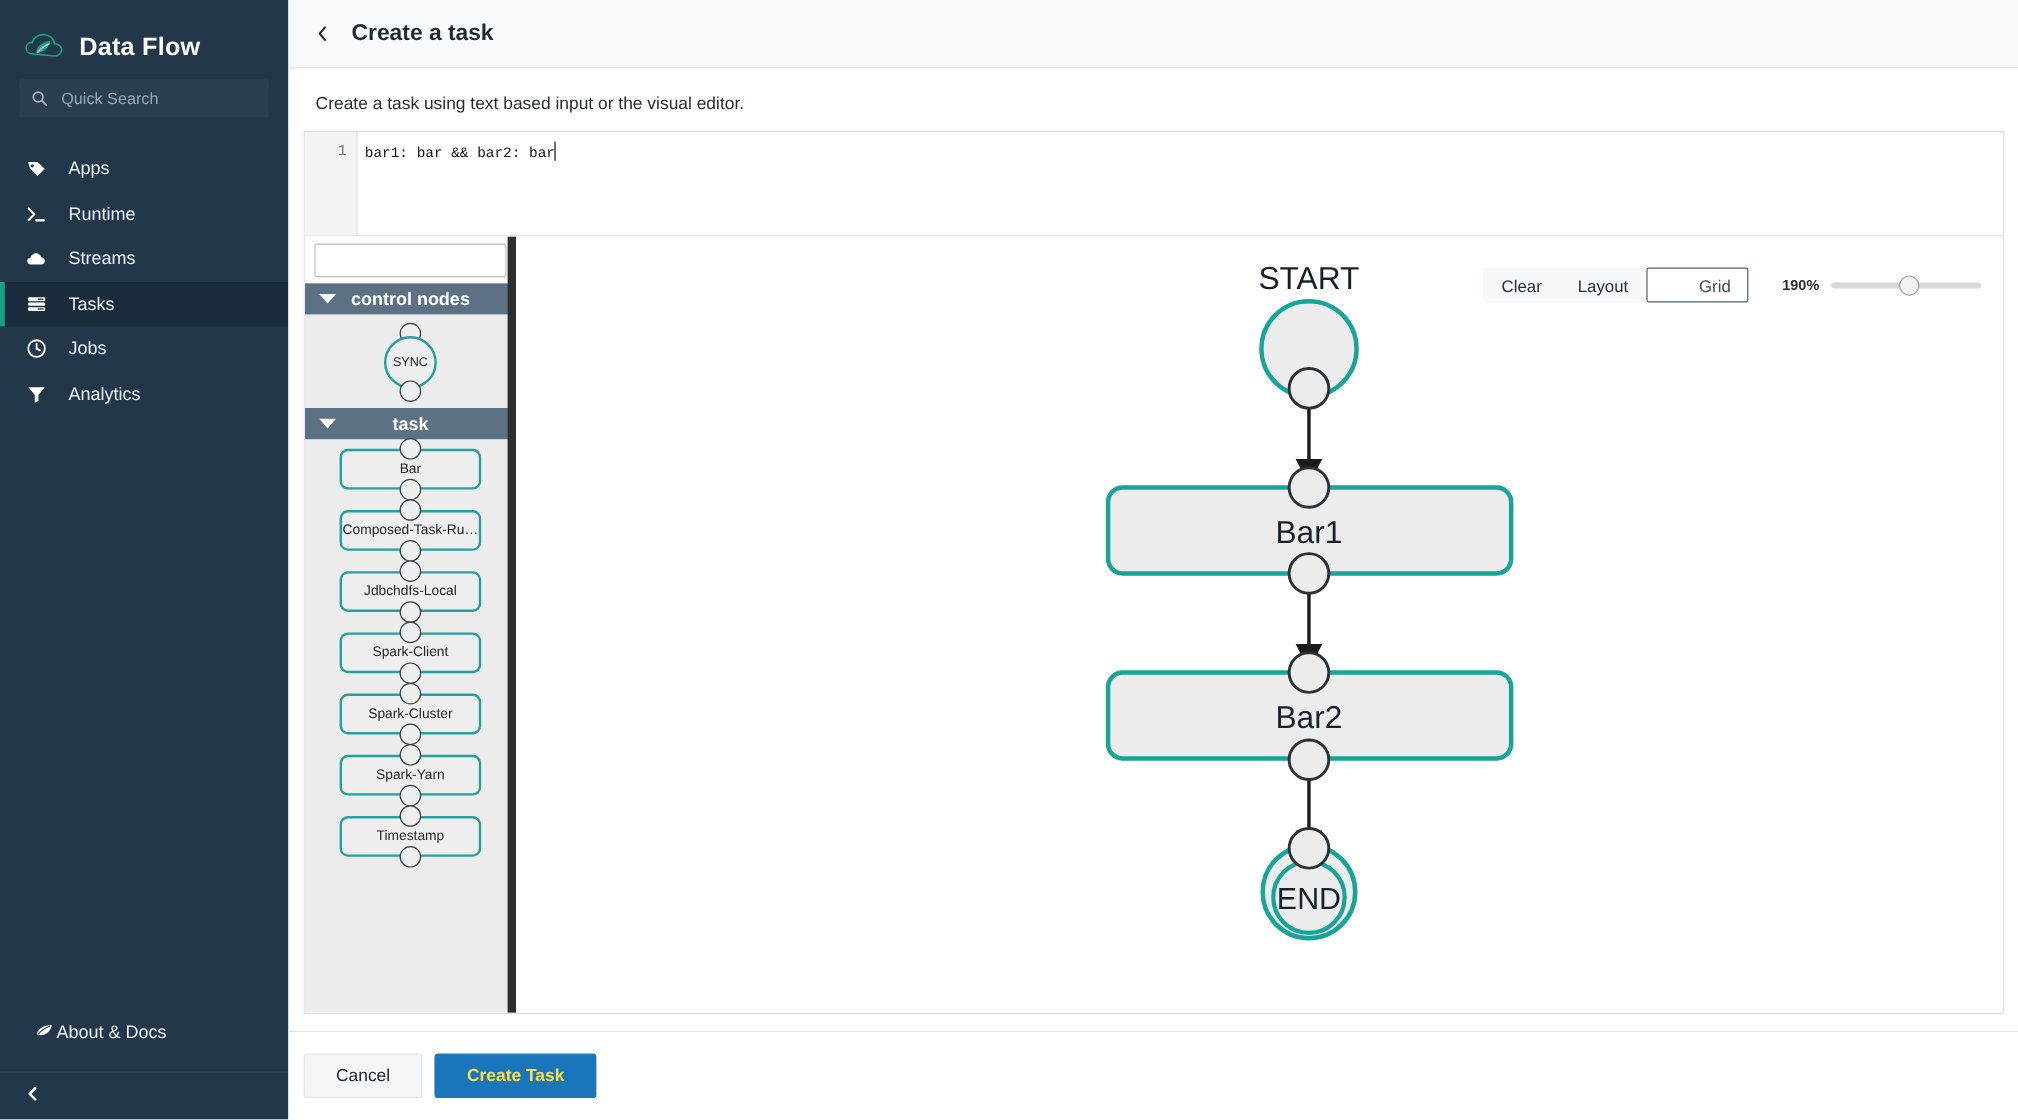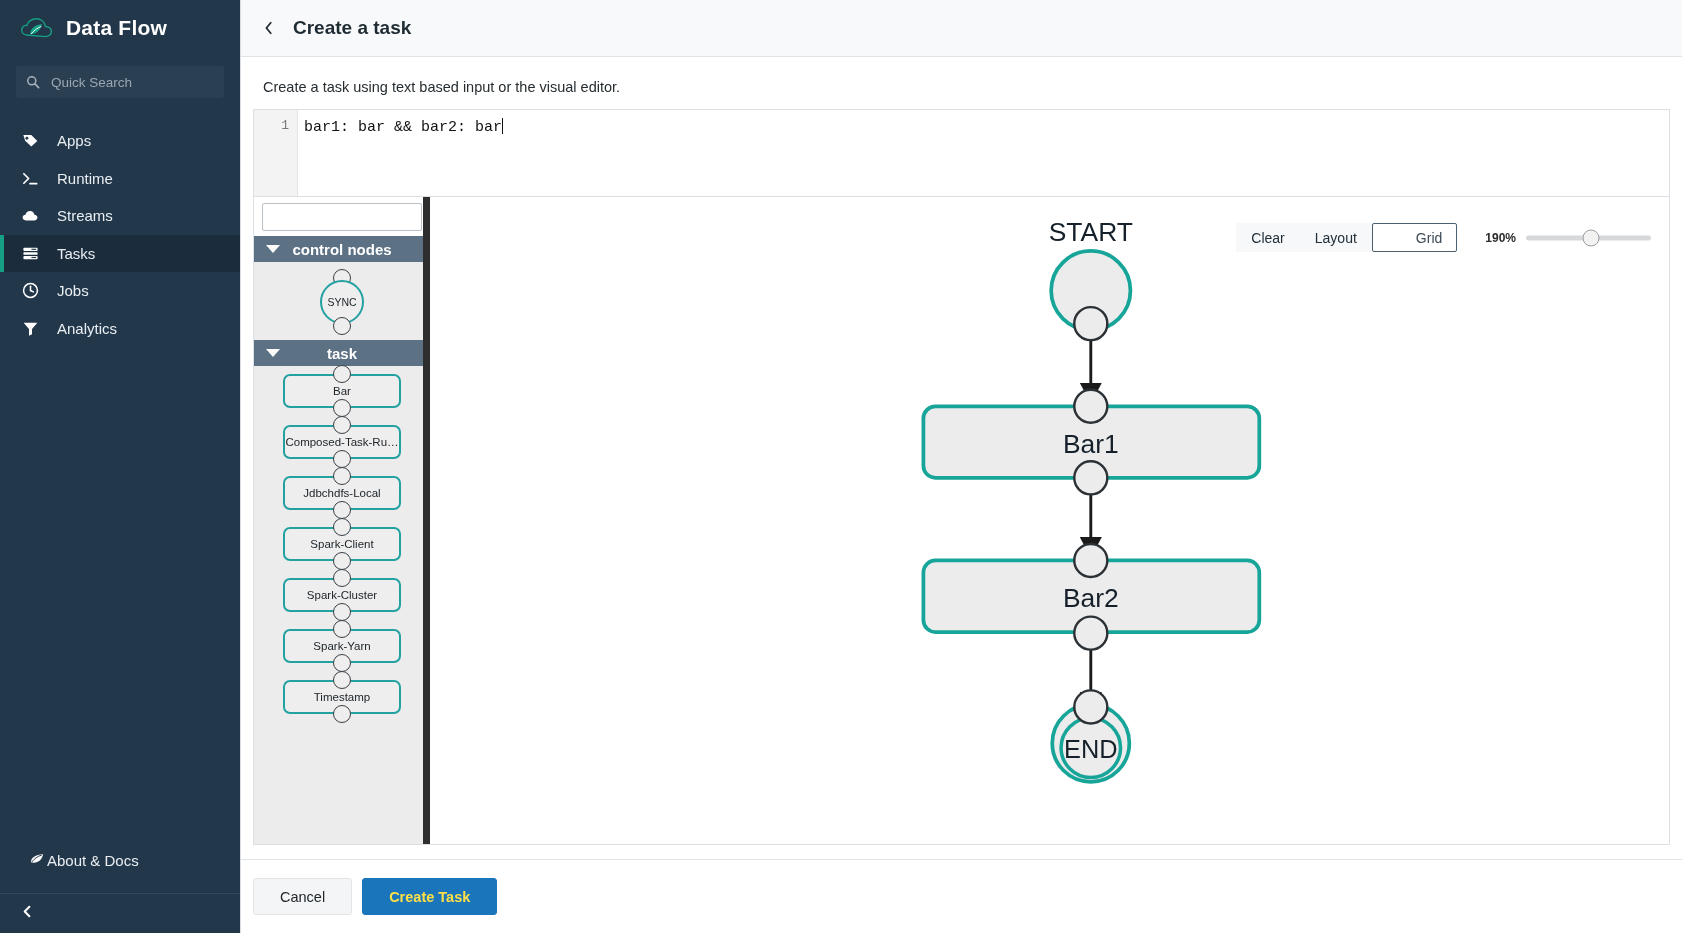--- a/index.html
+++ b/index.html
@@ -15,21 +15,21 @@
   
   .sidebar {
     width: 240px; height: 933px;
     background: #22374a;
     color: #ffffff;
     display: flex; flex-direction: column;
     flex: 0 0 240px;
     position: relative;
   }
   .brand {
-    display: flex; align-items: flex-start;
+    display: flex; align-items: flex-end;
     gap: 12px; padding: 16px 4px 10px 20px;
     height: 62px;
   }
   .brand-logo { width: 34px; height: 26px; flex: 0 0 34px; }
   .brand-title {
     font-size: 21px; font-weight: bold; letter-spacing: .2px;
     color: #ffffff;
   }
   .searchwrap {
     margin: 4px 16px 14px 16px;
@@ -108,21 +108,21 @@
     background: #f3f3f3;
     border-right: 1px solid #e3e3e3;
     text-align: right;
     padding: 8px 8px 0 0;
     font-family: "Liberation Mono", monospace;
     font-size: 13px; color: #7b7b7b;
   }
   .code {
     padding: 8px 0 0 6px;
     font-family: "Liberation Mono", monospace;
-    font-size: 15px; color: #111;
+    font-size: 12px; color: #111;
     white-space: pre; position: relative; text-align: center;
   }
   .caret {
     display: inline-block; width: 1px; height: 16px;
     background: #111; vertical-align: -3px;
     margin-left: 0px;
   }
 
   
   .designer {

